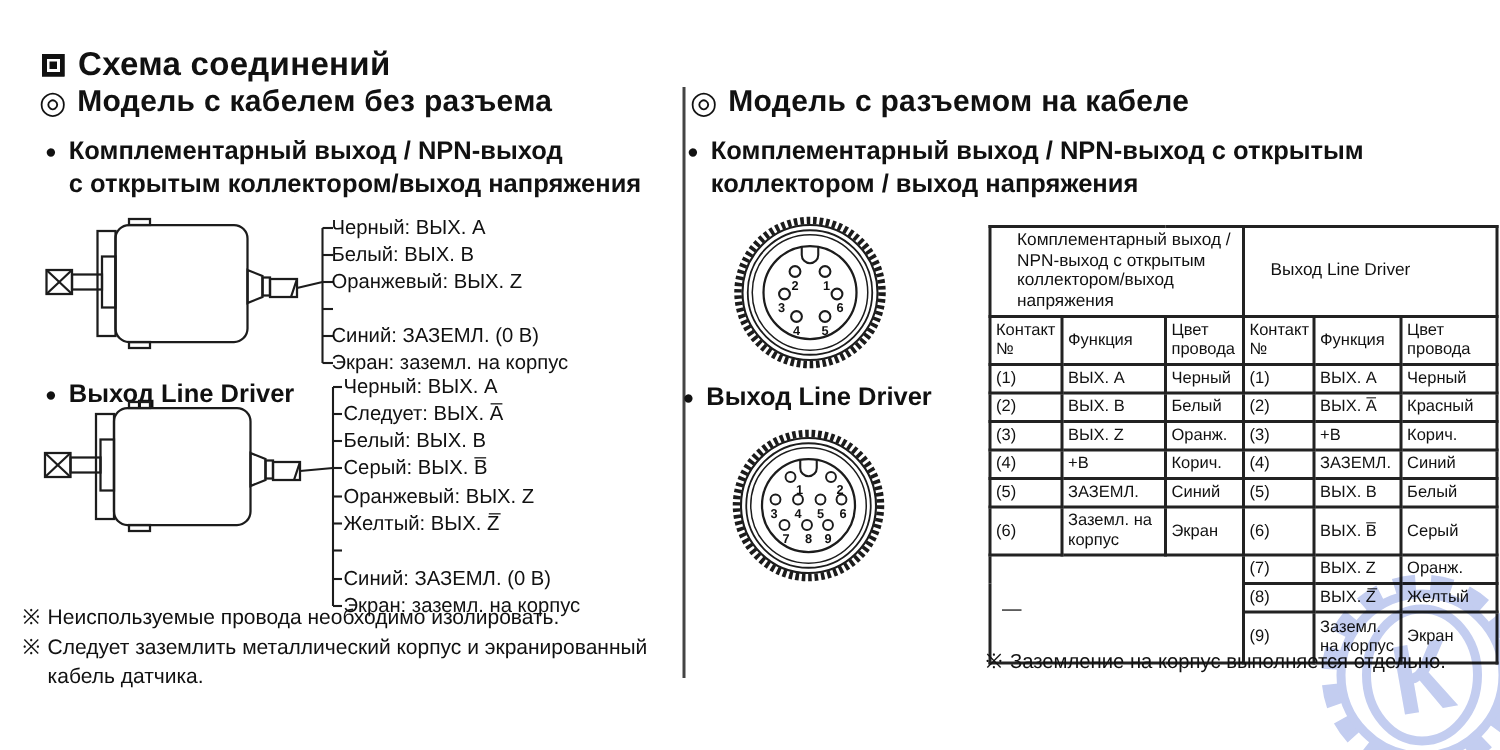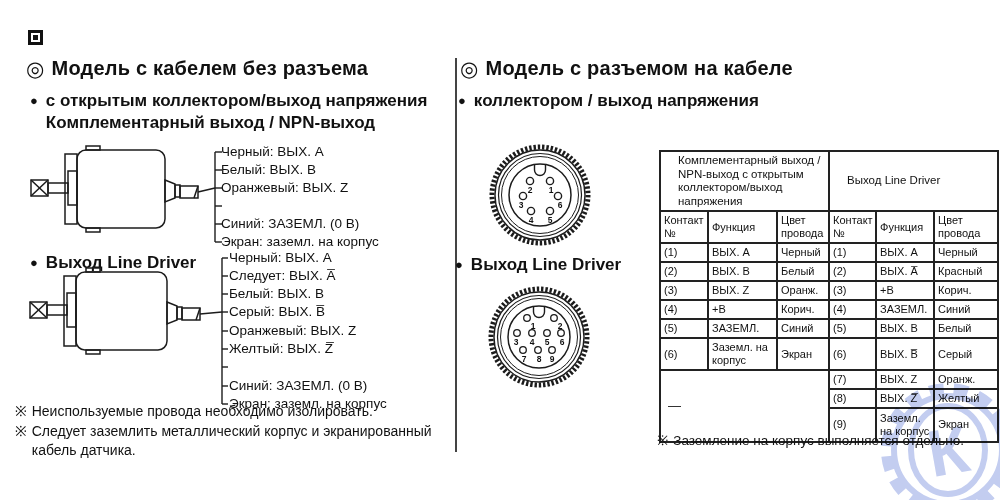--- a/index.html
+++ b/index.html
@@ -26,34 +26,35 @@
   .wm{position:absolute;left:872px;top:376px;width:150px;height:140px;mix-blend-mode:multiply;pointer-events:none;z-index:40;}
   .pin-num{font-size:8.5px;font-weight:bold;fill:#111;}
 </style>
 </head>
 <body>
 
 <div class="page">
 
   <div class="h1">
     <span class="sq"></span>
+    <span>Схема соединений</span>
   </div>
 
   <div class="divider"></div>
 
   <div class="h2" style="left:26px;top:57px;">
     <span class="dc">◎</span>
     <span>Модель с кабелем без разъема</span>
   </div>
 
   <div class="bh" style="left:30px;top:90px;">
     <span class="blt">●</span>
     <div>
+      <div>Комплементарный выход / NPN-выход</div>
       <div>с открытым коллектором/выход напряжения</div>
-      <div>Комплементарный выход / NPN-выход</div>
     </div>
   </div>
 
   <svg class="abs dwg" style="left:30px;top:140px;" width="192" height="110" viewBox="0 0 192 110">
     <g stroke-width="1.5">
       <rect x="1" y="40" width="17" height="16"></rect>
       <line x1="1" y1="40" x2="18" y2="56"></line>
         <line x1="18" y1="40" x2="1" y2="56"></line>
       <rect x="18" y="43" width="20" height="10"></rect>
       <rect x="38" y="31" width="9" height="34"></rect>
@@ -139,20 +140,21 @@
   </div>
 
   <div class="h2" style="left:460px;top:57px;">
     <span class="dc">◎</span>
     <span>Модель с разъемом на кабеле</span>
   </div>
 
   <div class="bh" style="left:458px;top:90px;">
     <span class="blt">●</span>
     <div>
+      <div>Комплементарный выход / NPN-выход с открытым</div>
       <div>коллектором / выход напряжения</div>
     </div>
   </div>
 
   <svg class="abs dwg" style="left:488px;top:143px;" width="104" height="104" viewBox="0 0 104 104">
     <circle cx="52" cy="52" r="48" stroke-width="5" stroke-dasharray="2.4 1.9"></circle>
     <circle cx="52" cy="52" r="45" stroke-width="1.4"></circle>
     <circle cx="52" cy="52" r="41.5" stroke-width="1.2"></circle>
     <circle cx="52" cy="52" r="38.5" stroke-width="1"></circle>
     <circle cx="52" cy="52" r="31" stroke-width="1.5"></circle>

